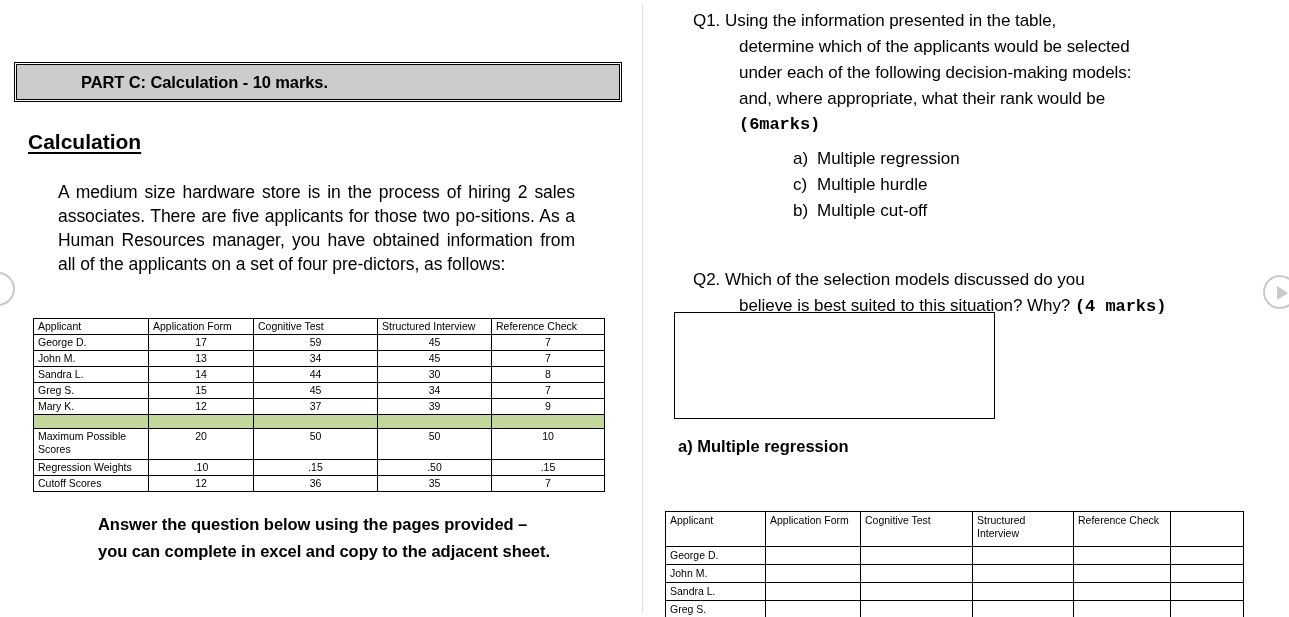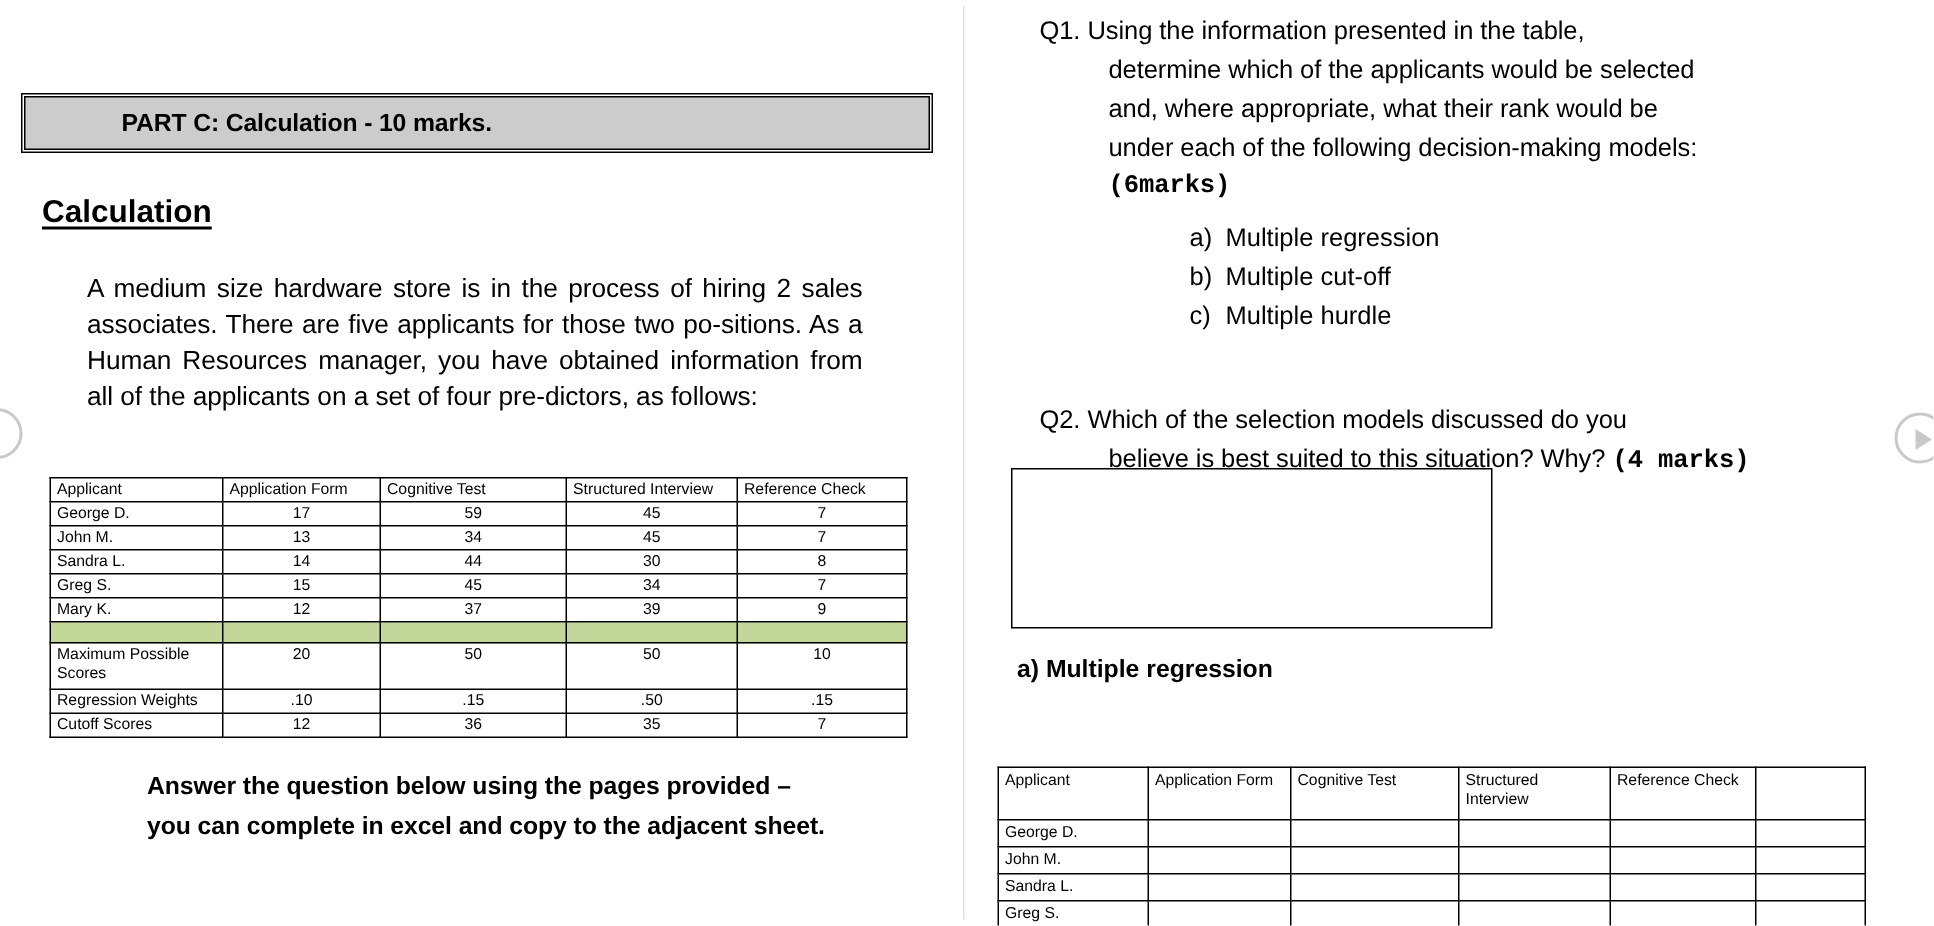--- a/index.html
+++ b/index.html
@@ -316,34 +316,34 @@
 </div>
 
 <div id="right-col">
 
   <div class="q-block" id="q1-block">
     <div>
       <span class="q-label">Q1.</span>
       <span class="q-body">Using the information presented in the table,</span>
     </div>
     <span class="q-hang">determine which of the applicants would be selected</span>
+    <span class="q-hang">under each of the following decision-making models:</span>
     <span class="q-hang">and, where appropriate, what their rank would be</span>
-    <span class="q-hang">under each of the following decision-making models:</span>
     <span class="q-hang bold">(6marks)</span>
   </div>
 
   <ul id="model-list">
     <li>
       <span class="mk">a)</span><span>Multiple regression</span>
     </li>
     <li>
-      <span class="mk">b)</span><span>Multiple cut-off</span>
+      <span class="mk">c)</span><span>Multiple hurdle</span>
     </li>
     <li>
-      <span class="mk">c)</span><span>Multiple hurdle</span>
+      <span class="mk">b)</span><span>Multiple cut-off</span>
     </li>
   </ul>
 
   <div class="q-block" id="q2-block">
     <div>
       <span class="q-label">Q2.</span>
       <span class="q-body">Which of the selection models discussed do you</span>
     </div>
     <span class="q-hang"><span>believe is best suited to this situation? Why? </span><span class="bold">(4 marks)</span></span>
   </div>

